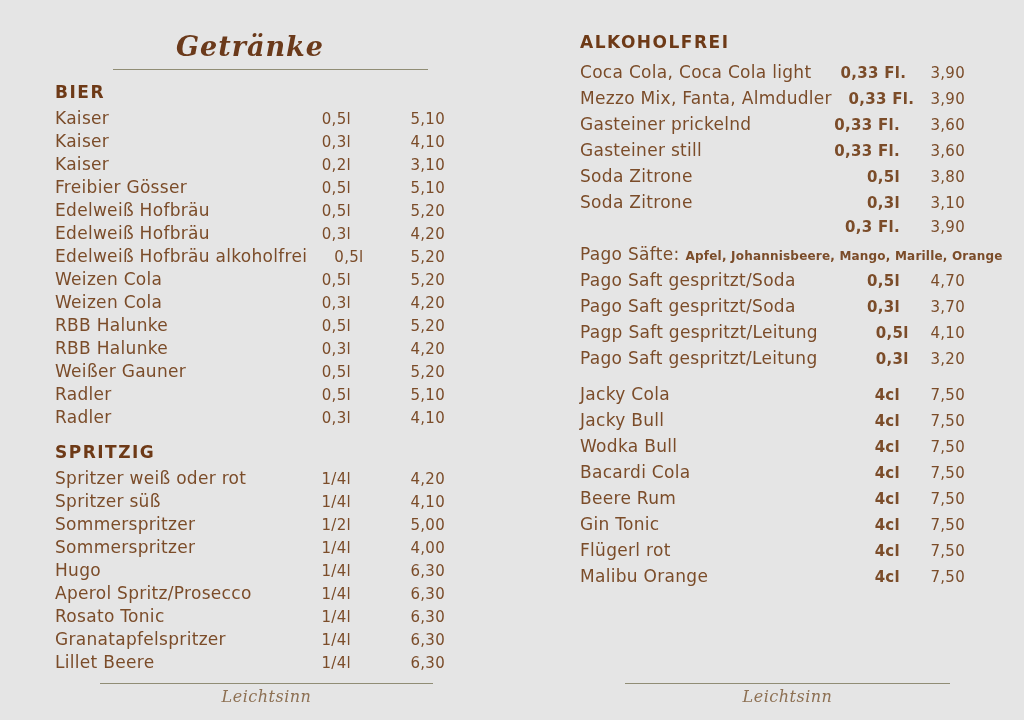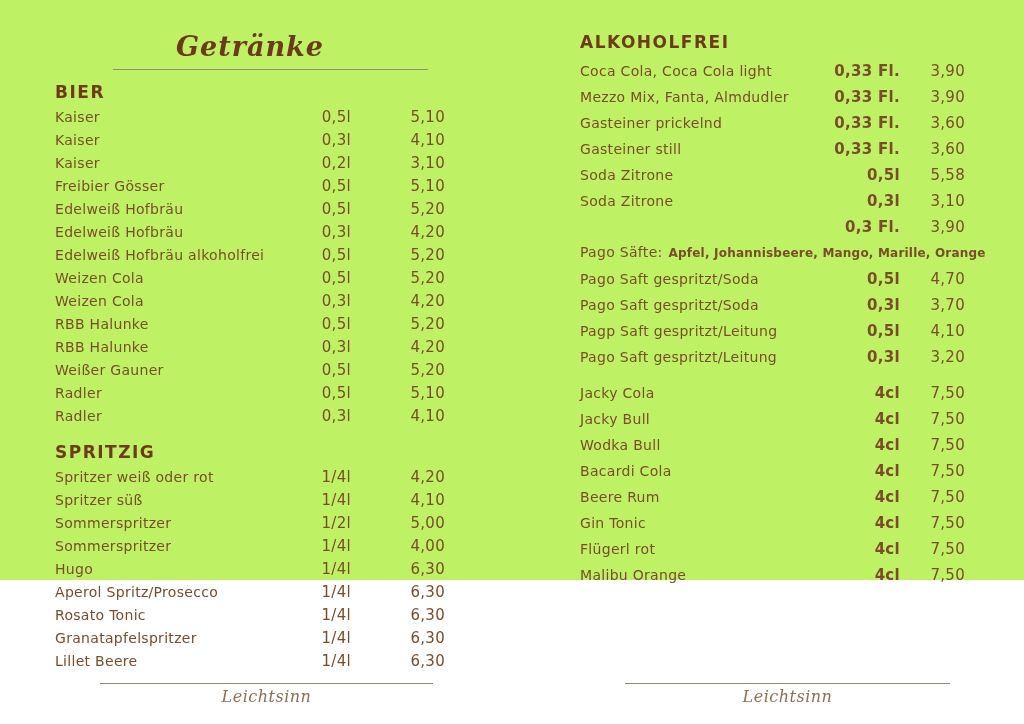--- a/index.html
+++ b/index.html
@@ -11,21 +11,21 @@
   }
   *{margin:0;padding:0;box-sizing:border-box;}
   html,body{background:#ffffff;}
   body{
     width:1024px;height:724px;
     font-family:"DejaVu Sans",sans-serif;
     color:var(--ink);
     overflow:hidden;
     position:relative;
   }
-  .sheet{position:relative;width:1024px;height:580px;background:#bef264;}
+  .sheet{position:relative;width:1024px;height:720px;background:#e5e5e5;}
 
   .page{position:absolute;top:30px;}
   .page-left{left:55px;width:390px;}
   .page-right{left:580px;top:32px;width:385px;}
 
   .title-wrap{position:relative;height:40px;}
   .page-title{
     font-family:"DejaVu Serif",serif;font-style:italic;font-weight:700;
     font-size:27px;color:var(--title-ink);
     text-align:center;letter-spacing:1px;line-height:34px;
@@ -44,21 +44,21 @@
   .page-right .section-header{margin-top:0;}
   .page-right .section-longdrinks .section-header{margin-top:14px;}
 
   .rows{margin-top:6px;}
   .page-right .rows{margin-top:10px;}
 
   .row{display:flex;align-items:baseline;height:23px;}
   .page-right .row{height:26px;}
 
   .item-name{
-    font-size:14px;letter-spacing:0.3px;white-space:nowrap;
+    font-size:17px;letter-spacing:0.3px;white-space:nowrap;
   }
   .item-note{
     flex:1;font-size:12px;font-weight:700;letter-spacing:0.2px;
     padding-left:6px;white-space:nowrap;text-align:left;
   }
   .item-qty,.item-price{
     font-size:15px;text-align:right;white-space:nowrap;letter-spacing:0.3px;
   }
   .page-left .item-qty{width:58px;}
   .page-left .item-price{width:94px;}
@@ -291,21 +291,21 @@
             <span class="item-name">Gasteiner still</span>
             <span class="item-note is-empty"></span>
             <span class="item-qty">0,33 Fl.</span>
             <span class="item-price">3,60</span>
           </div>
 
           <div class="row">
             <span class="item-name">Soda Zitrone</span>
             <span class="item-note is-empty"></span>
             <span class="item-qty">0,5l</span>
-            <span class="item-price">5,58</span>
+            <span class="item-price">3,80</span>
           </div>
 
           <div class="row">
             <span class="item-name">Soda Zitrone</span>
             <span class="item-note is-empty"></span>
             <span class="item-qty">0,3l</span>
             <span class="item-price">3,10</span>
           </div>
 
           <div class="row">

